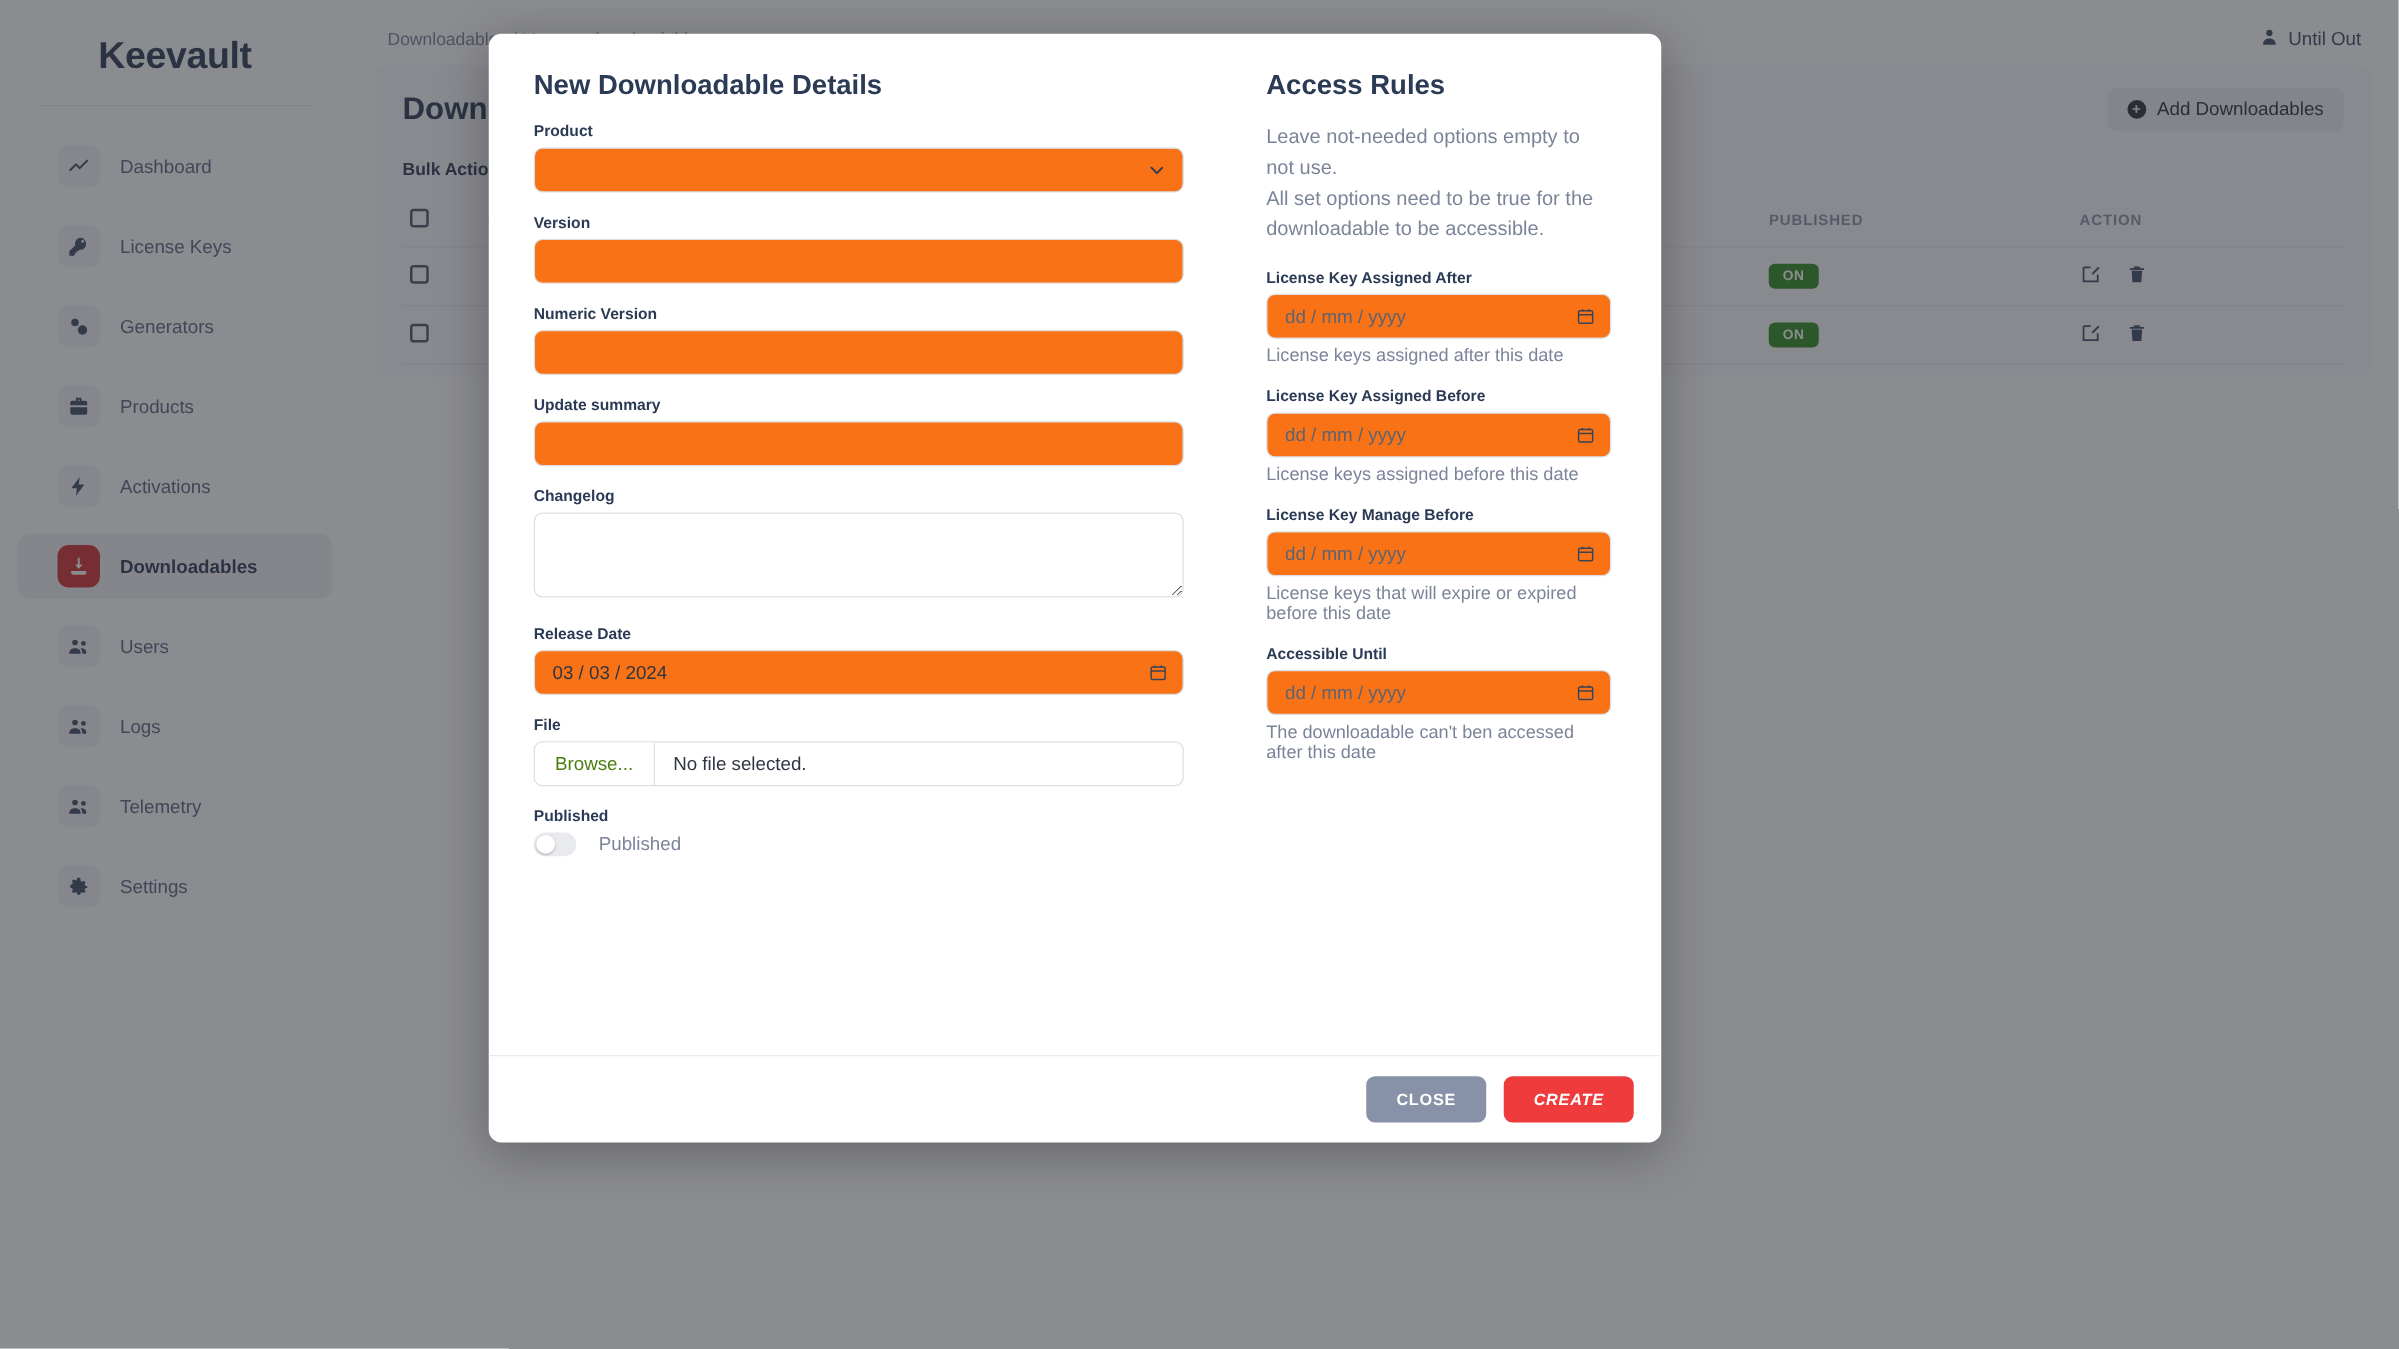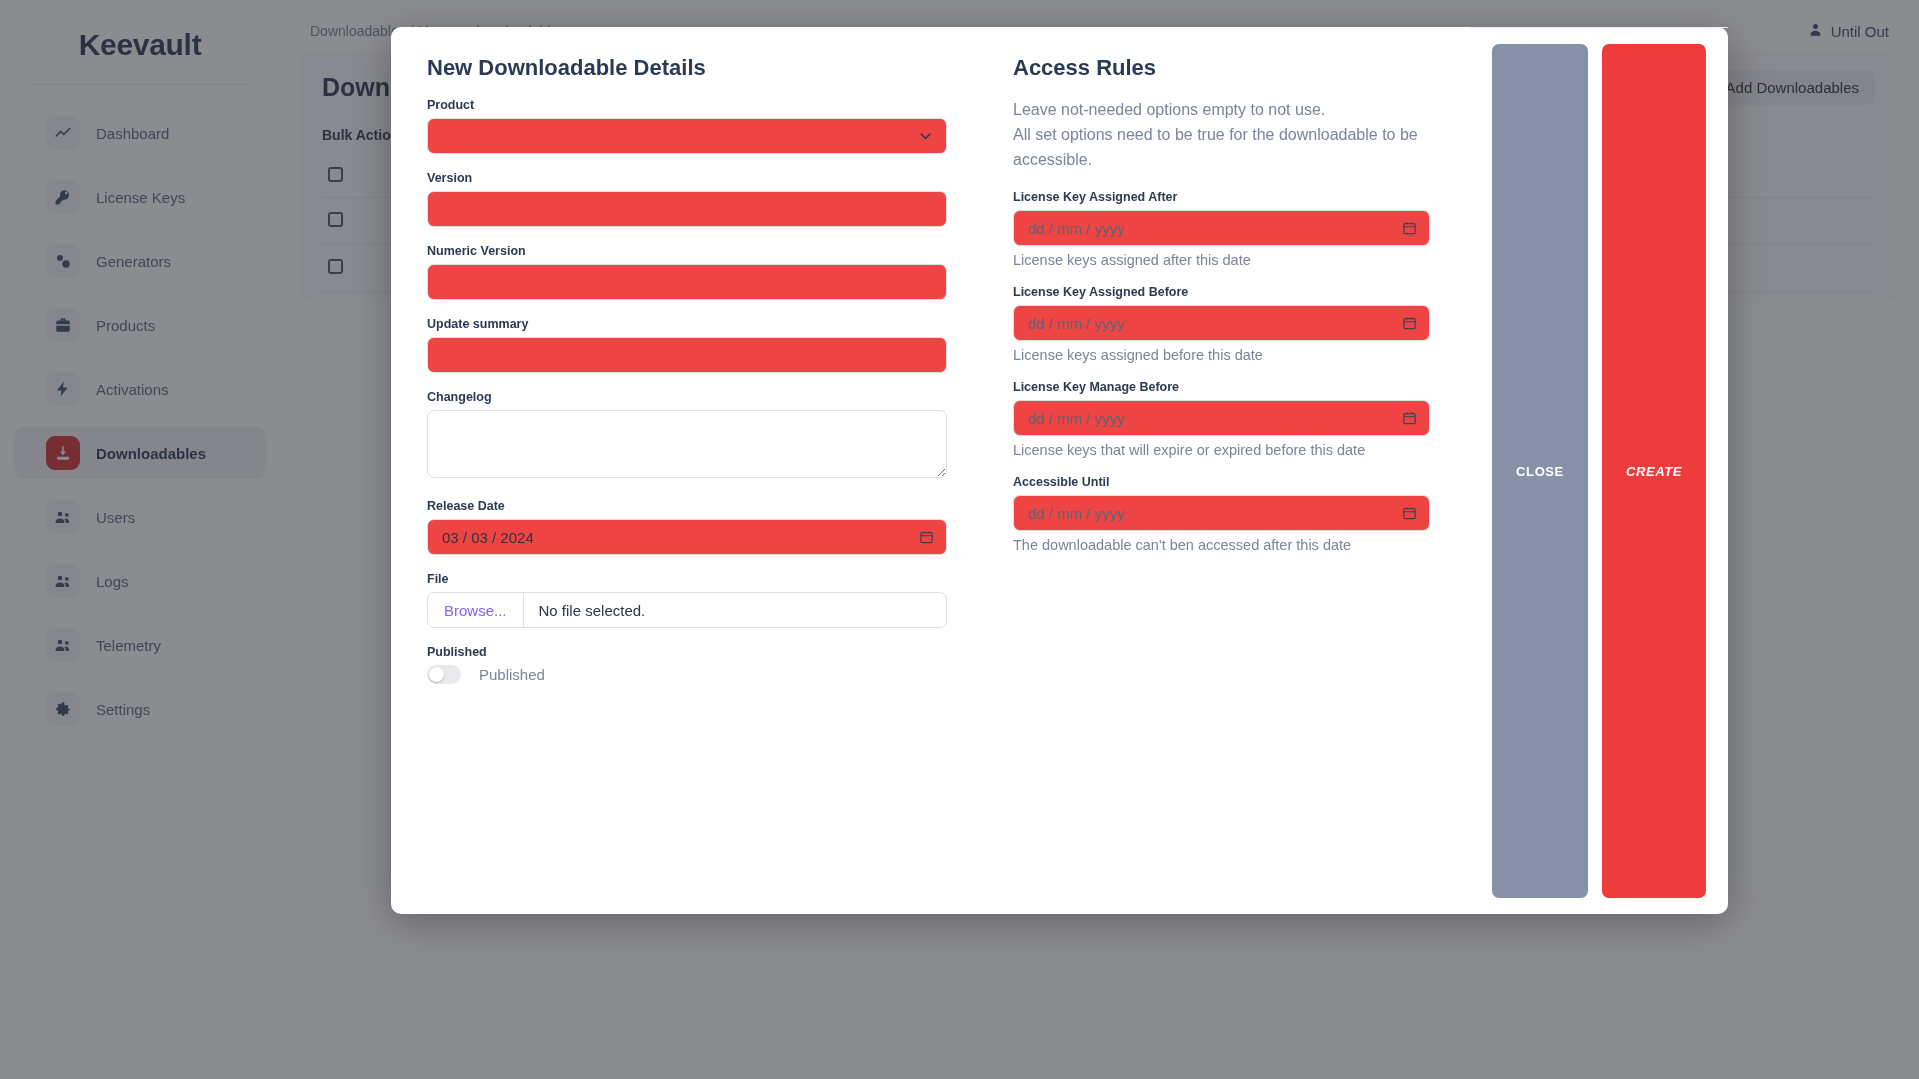--- a/index.html
+++ b/index.html
@@ -78,37 +78,37 @@
   .pill-on {
     display: inline-block; background: #2e8b1f; color: #fff; font-size: 11px;
     font-weight: bold; letter-spacing: 0.6px; border-radius: 5px; padding: 4px 11px;
   }
   .acts { display: flex; gap: 20px; color: #3c4a63; }
   .acts svg { width: 17px; height: 17px; cursor: pointer; }
 
   
   .overlay { position: absolute; inset: 0; background: rgba(44,46,52,0.55); }
   .modal {
-    position: absolute; left: 391px; top: 27px; width: 1337px; height: 887px;
+    position: absolute; left: 391px; top: 27px; width: 938px; height: 887px;
     background: #ffffff; border-radius: 10px;
     box-shadow: 0 8px 40px rgba(0,0,0,0.28);
-    display: flex; flex-direction: row;
+    display: flex; flex-direction: column;
   }
   .modal-body { flex: 1; display: flex; padding: 28px 20px 0 16px; gap: 26px; }
   .col { padding: 0 20px; }
   .col-left { width: 560px; }
   .col-right { flex: 1; }
   .sec-title { font-size: 22px; font-weight: bold; color: #2b3a55; margin-bottom: 17px; }
   .sec-sub { font-size: 16px; color: #7b8499; line-height: 1.55; margin-bottom: 18px; }
 
   .fld { margin-bottom: 17px; }
   .fld-label { font-size: 12.5px; font-weight: bold; color: #2b3a55; margin-bottom: 6px; }
   .ctl {
     width: 100%; height: 36px; border: 1px solid #dcdfe5; border-radius: 7px;
-    background: #ef4444; font-size: 15px; color: #2f3542; padding: 4px 14px;
+    background: #f97316; font-size: 15px; color: #2f3542; padding: 4px 14px;
     font-family: "Liberation Sans", sans-serif; outline: none;
   }
   .ctl::placeholder { color: #5c6372; }
   .sel-wrap { position: relative; }
   .sel-wrap .chev {
     position: absolute; right: 14px; top: 50%; transform: translateY(-50%);
     pointer-events: none; color: #2b3a55;
   }
   .sel-wrap .chev svg { width: 15px; height: 15px; display: block; }
   .ta {
@@ -122,21 +122,21 @@
     pointer-events: none; color: #3b4252;
   }
   .cal svg { width: 15px; height: 15px; display: block; }
   .hint { font-size: 14.5px; color: #7b8499; margin-top: 6px; }
 
   .filebox {
     display: flex; border: 1px solid #dcdfe5; border-radius: 7px; overflow: hidden; height: 36px;
   }
   .browse {
     padding: 0 16px; display: flex; align-items: center; font-size: 15px;
-    color: #8b5cf6; border-right: 1px solid #dcdfe5; background: #fff; cursor: pointer;
+    color: #4d7c0f; border-right: 1px solid #dcdfe5; background: #fff; cursor: pointer;
   }
   .fname { display: flex; align-items: center; padding-left: 15px; font-size: 15px; color: #2f3542; }
 
   .switch-row { display: flex; align-items: center; gap: 18px; margin-top: 2px; }
   .switch {
     width: 34px; height: 19px; border-radius: 11px; background: #e9eaee;
     position: relative; cursor: pointer;
   }
   .switch .knob {
     position: absolute; left: 2px; top: 2px; width: 15px; height: 15px;

